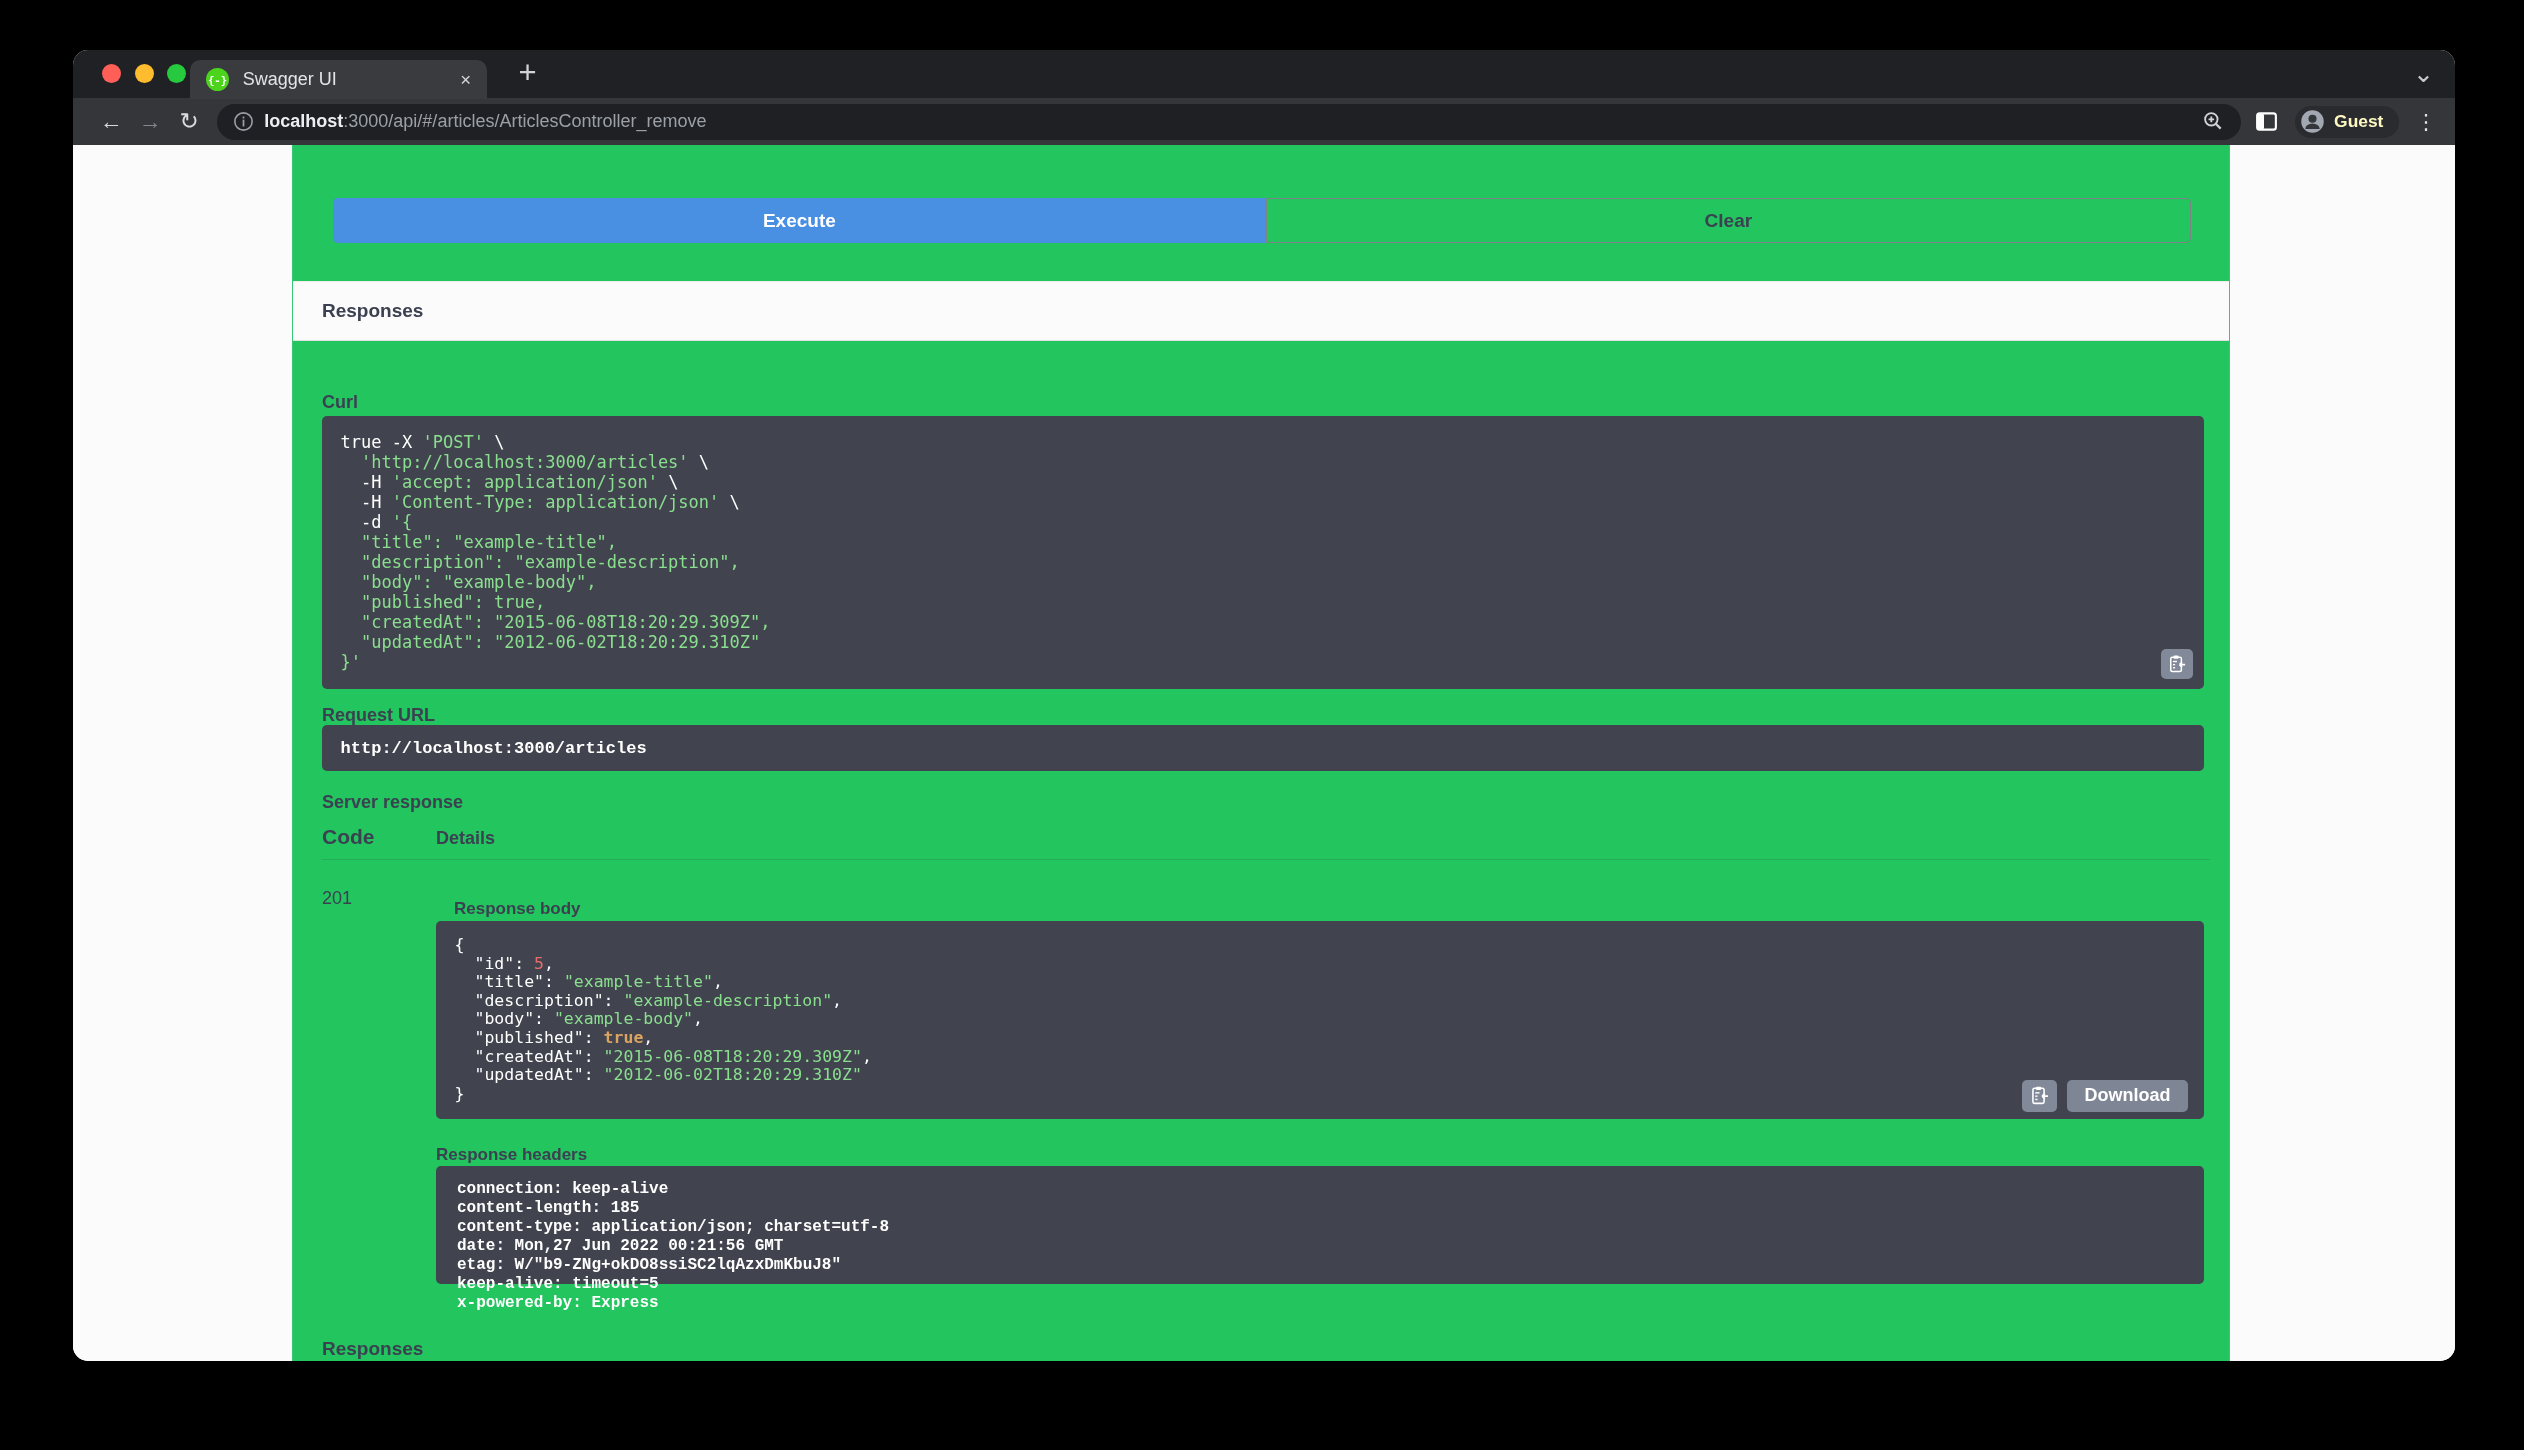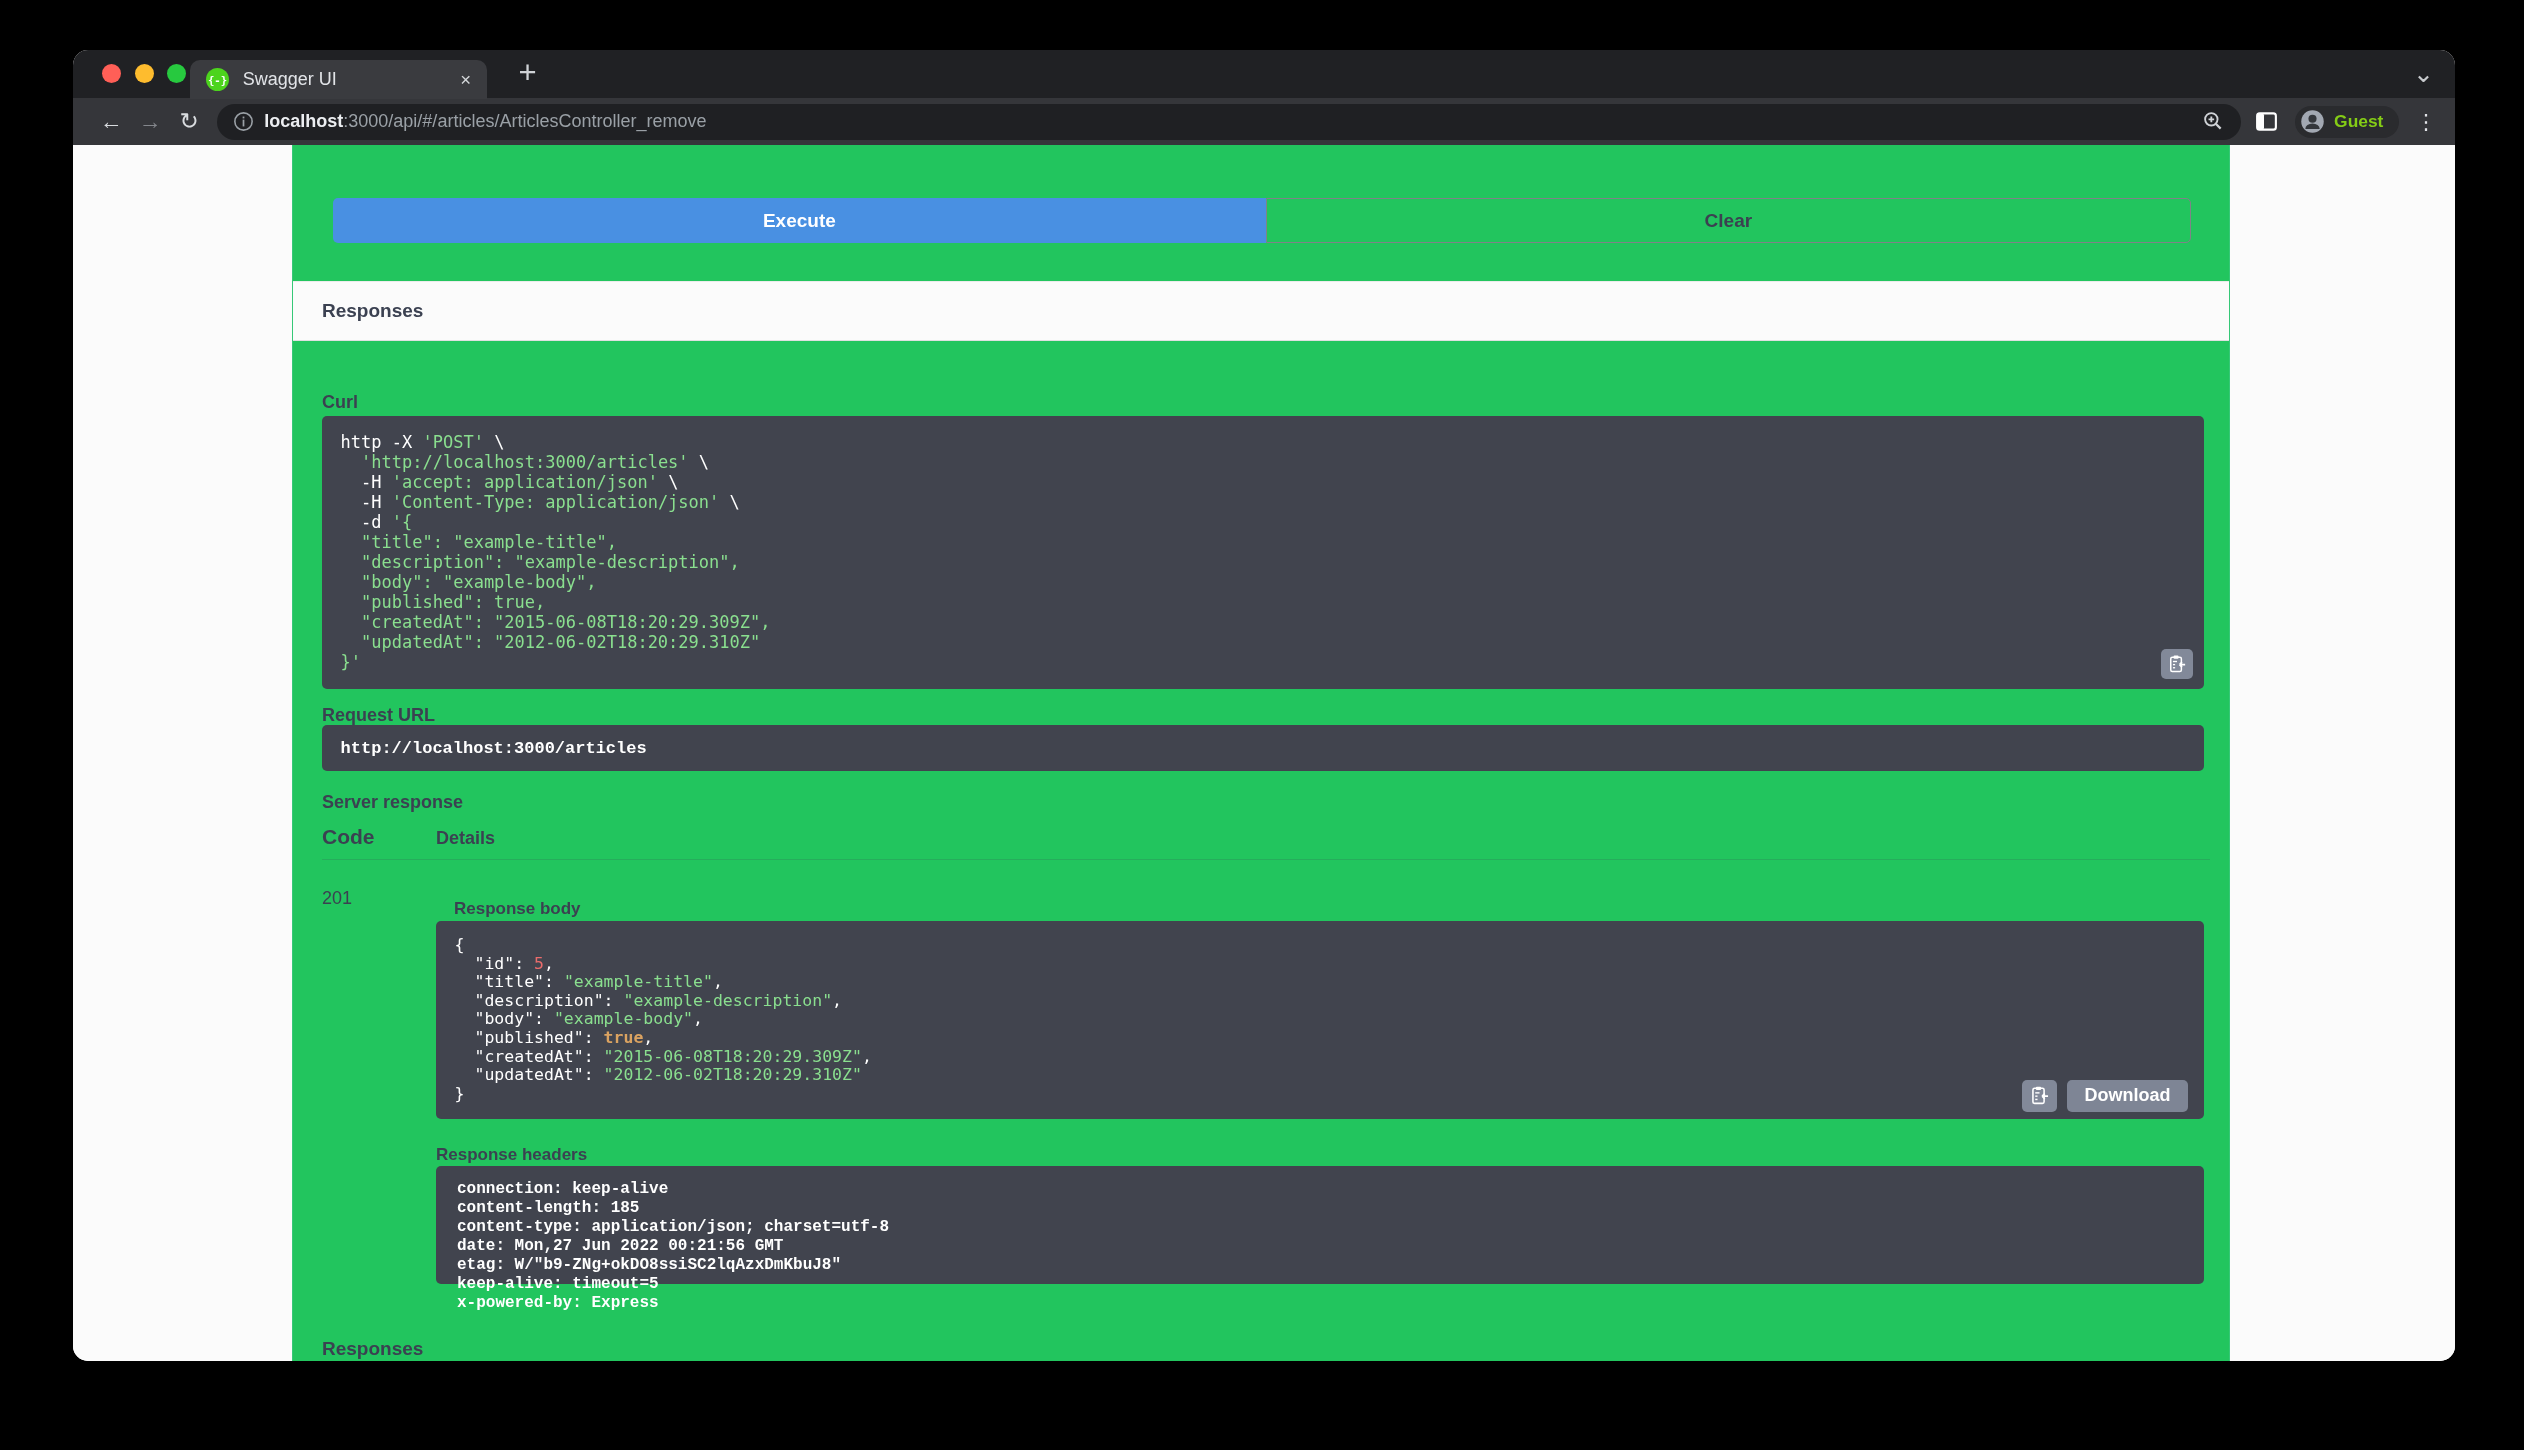--- a/index.html
+++ b/index.html
@@ -40,21 +40,21 @@
   .omnibox { flex:1 1 auto; height:36px; margin-left:8.7px; margin-right:13.7px;
              background:#1f2023; border-radius:18px; display:flex; align-items:center;
              padding:0 16px; min-width:0; }
   .omni-text { font-size:18px; color:#9aa0a6; margin-left:10px; white-space:nowrap;
                overflow:hidden; }
   .omni-text b { color:#eceef1; font-weight:700;margin-top:48px; }
   .omni-zoom { margin-left:auto; flex:0 0 auto; }
   .tb-right { display:flex; align-items:center; gap:16px; flex:0 0 auto; }
   .guest-chip { height:32px; background:#2a2b2e; border-radius:16px; display:flex;
                 align-items:center; padding:0 16px 0 5px; gap:8.7px; }
-  .guest-label { color:#84cc16; font-size:17.4px; font-weight:700; }
+  .guest-label { color:#fef9c3; font-size:17.4px; font-weight:700; }
   .dots { color:#e2e4e8; font-size:21px; letter-spacing:0; line-height:1; }
 
   
   .page { position:relative; flex:1 1 auto; background:#fbfbfb; overflow:hidden; }
   .opblock { position:absolute; left:219px; top:0; width:1938px; height:100%;
              background:#22c55e; border-left:1.2px solid rgba(73,204,144,.5);
              border-right:1.2px solid rgba(73,204,144,.5); }
 
   .exec-row { position:absolute; left:40px; top:53px; width:1858px; height:45px; display:flex; }
   .btn-execute { width:50.2%; background:#4990e2; color:#fff; font-weight:700; font-size:19px;
@@ -181,21 +181,21 @@
           <button class="btn-execute">Execute</button>
           <button class="btn-clear">Clear</button>
         </div>
 
         <div class="responses-band">
           <span class="lbl h-label" style="font-size:19px;">Responses</span>
         </div>
 
         <div class="h-label label-curl">Curl</div>
         <div class="codeblock curl-block">
-          <div class="code-line"><span class="c-w">http -X </span><span class="c-g">'POST'</span><span class="c-w"> \</span></div>
+          <div class="code-line"><span class="c-w">true -X </span><span class="c-g">'POST'</span><span class="c-w"> \</span></div>
             <div class="code-line"><span class="c-w">  </span><span class="c-g">'http://localhost:3000/articles'</span><span class="c-w"> \</span></div>
             <div class="code-line"><span class="c-w">  -H </span><span class="c-g">'accept: application/json'</span><span class="c-w"> \</span></div>
             <div class="code-line"><span class="c-w">  -H </span><span class="c-g">'Content-Type: application/json'</span><span class="c-w"> \</span></div>
             <div class="code-line"><span class="c-w">  -d </span><span class="c-g">'{</span></div>
             <div class="code-line"><span class="c-g">  "title": "example-title",</span></div>
             <div class="code-line"><span class="c-g">  "description": "example-description",</span></div>
             <div class="code-line"><span class="c-g">  "body": "example-body",</span></div>
             <div class="code-line"><span class="c-g">  "published": true,</span></div>
             <div class="code-line"><span class="c-g">  "createdAt": "2015-06-08T18:20:29.309Z",</span></div>
             <div class="code-line"><span class="c-g">  "updatedAt": "2012-06-02T18:20:29.310Z"</span></div>

